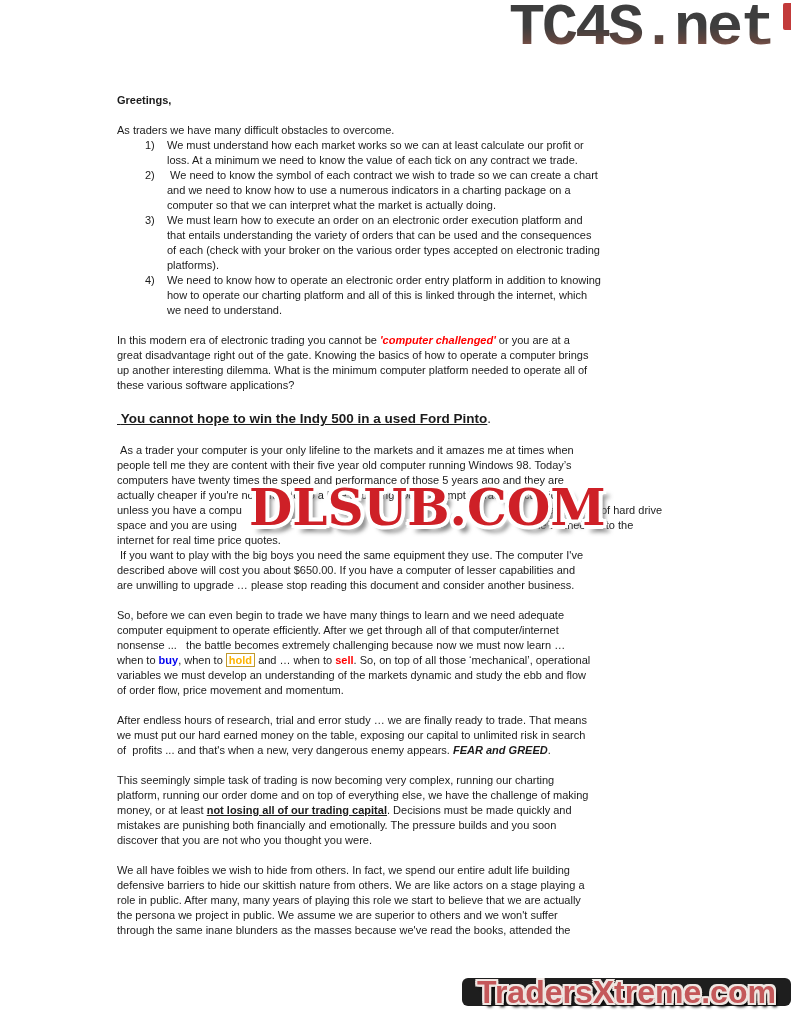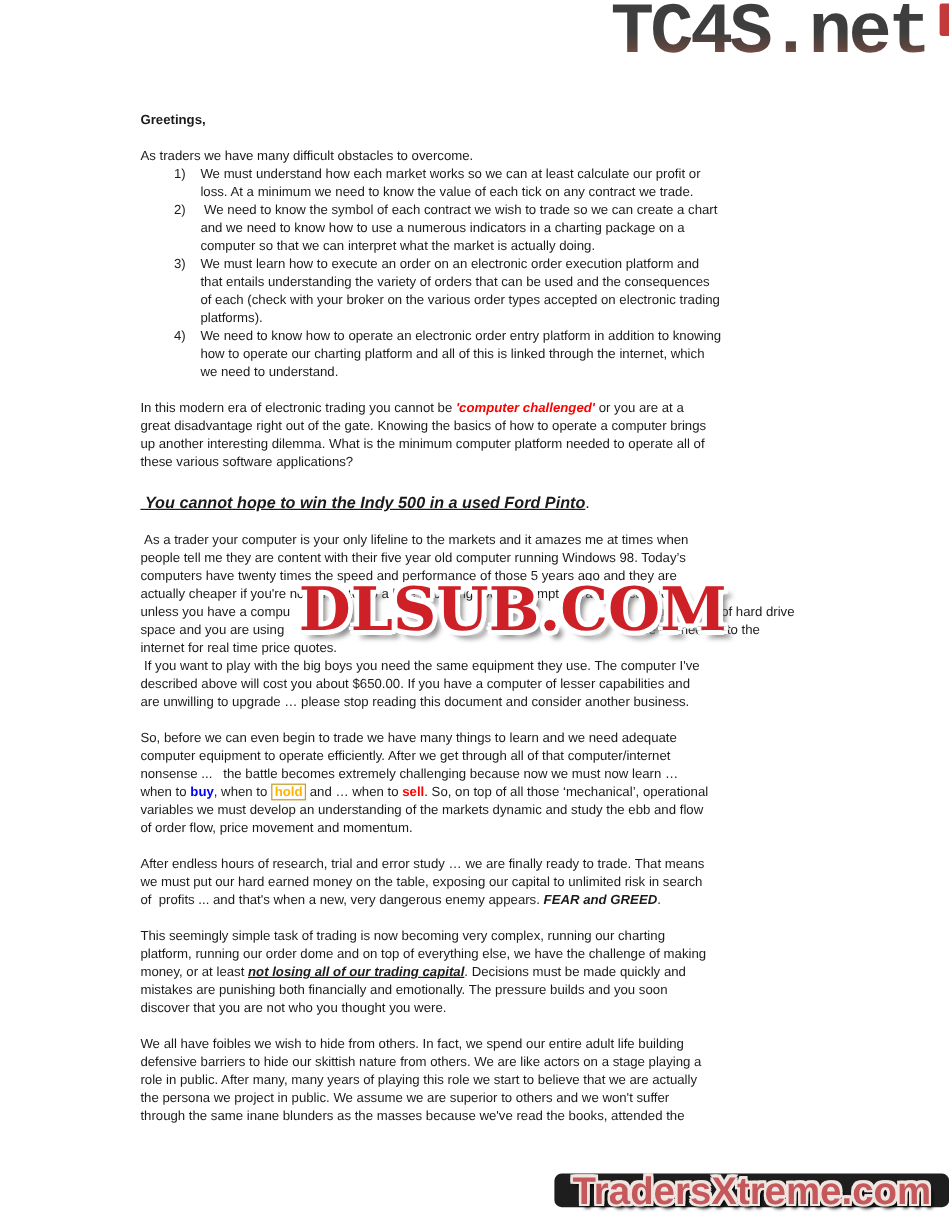--- a/index.html
+++ b/index.html
@@ -22,21 +22,21 @@
   .block-heading{margin-top:16px;margin-bottom:1px;font-size:13.5px;line-height:19px;}
   .block-li{display:flex;padding-left:28px;margin-top:0;}
   .num{width:22px;flex:0 0 22px;}
   .li-text{flex:1;}
 
   .seg-red{color:#ff0000;font-weight:bold;font-style:italic;}
   .seg-redb{color:#ff0000;font-weight:bold;}
   .seg-blue{color:#0000f0;font-weight:bold;}
   .seg-gold{color:#ffb400;font-weight:bold;border:1px solid #c0992c;padding:0 2px;display:inline-block;line-height:12px;}
   .seg-bi{font-weight:bold;font-style:italic;}
-  .seg-biu{font-weight:bold;font-style:italic;text-decoration:underline;}
+  .seg-biu{font-weight:bold;text-decoration:underline;}
   .seg-u{}
   .seg-gap{display:inline-block;height:1px;}
 
   
   .wm-dlsub{position:absolute;left:249px;top:483px;
     font-family:"DejaVu Serif", serif;font-weight:bold;font-size:50px;line-height:50px;
     letter-spacing:0px;color:#ce2027;white-space:nowrap;
     text-shadow:
       -3px -3px 0 #fff, 3px -3px 0 #fff, -3px 3px 0 #fff, 3px 3px 0 #fff,
       -4px 0 0 #fff, 4px 0 0 #fff, 0 -4px 0 #fff, 0 4px 0 #fff,

